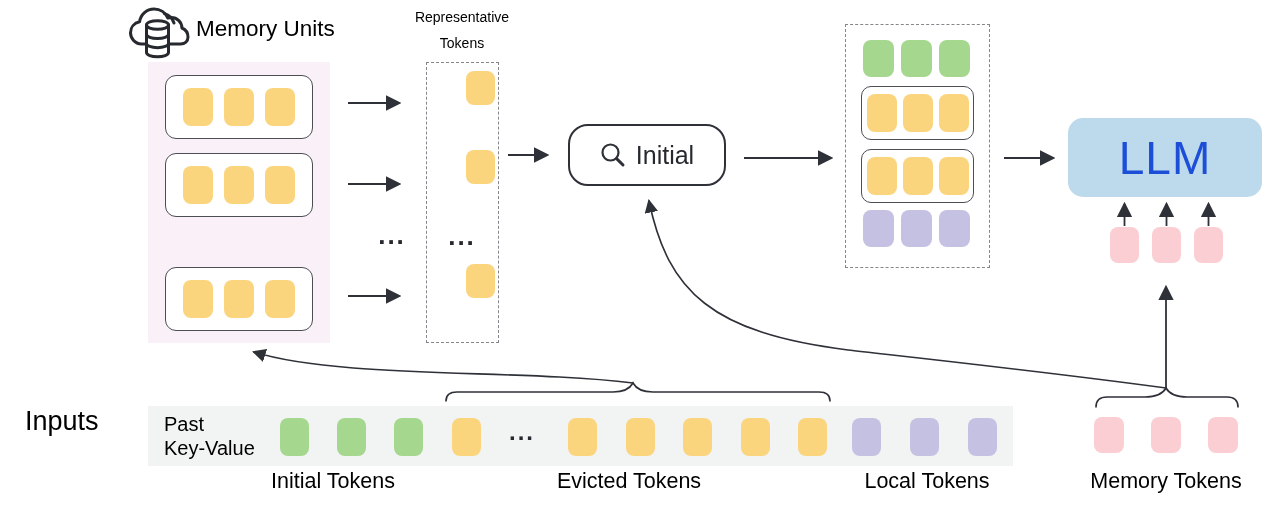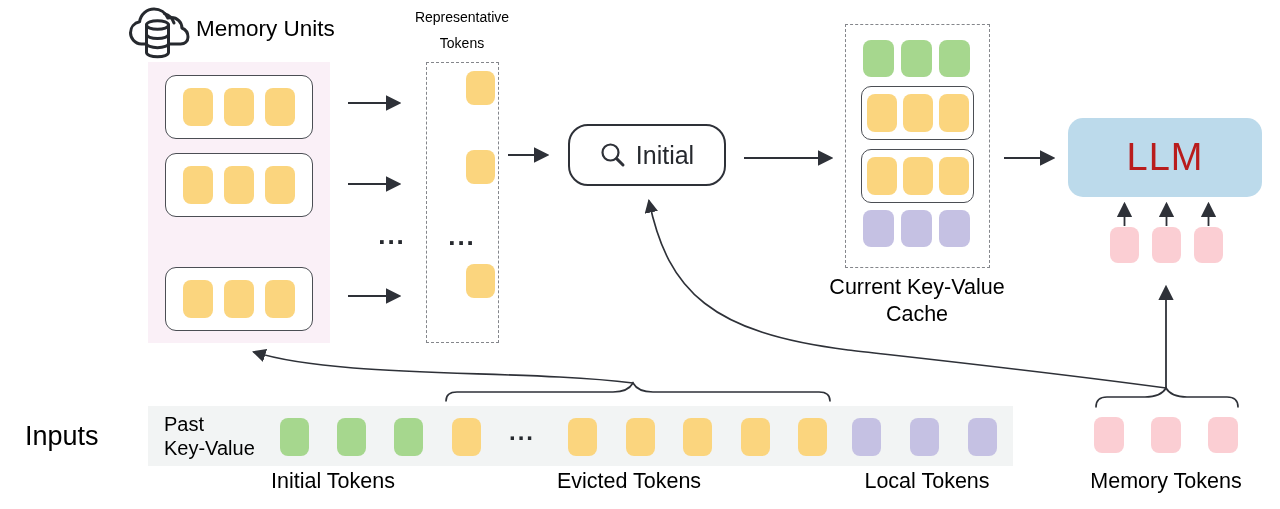--- a/index.html
+++ b/index.html
@@ -33,36 +33,36 @@
   .cache-box{left:845px;top:24px;width:145px;height:244px;border:1.6px dashed #84868b;box-sizing:border-box;}
   .cache-row{position:absolute;justify-content:center;gap:7px;width:141px;}
   .cache-row .tok{width:31px;height:37px;}
   .cache-unit{position:absolute;left:15px;width:111px;height:52px;background:#fff;
               border:1.3px solid #4b4e54;border-radius:10px;justify-content:center;gap:6px;}
   .cache-unit .tok{width:30px;height:38px;}
 
   
   .llm{left:1068px;top:118px;width:194px;height:79px;background:#bcdaeb;border-radius:15px;
        display:flex;align-items:center;justify-content:center;}
-  .llm span{font-size:38px;font-weight:500;letter-spacing:1px;color:#b91c1c;}
+  .llm span{font-size:46px;font-weight:500;letter-spacing:1px;color:#1d4ed8;}
 
   
   .input-bar{left:148px;top:406px;width:865px;height:60px;background:#f2f4f4;}
   .bar-seg{position:absolute;top:418px;gap:28px;}
   .bar-seg .tok{width:29px;height:38px;}
   .pkv{left:164px;top:412px;font-size:20px;line-height:24px;}
 
   svg.overlay{position:absolute;left:0;top:0;pointer-events:none;}
 </style>
 </head>
 <body>
 
 <div id="stage" data-name="figure-canvas">
 
-  <div class="abs lbl big-lbl" style="left:25px;top:419px;" data-name="inputs-label">Inputs</div>
+  <div class="abs lbl big-lbl" style="left:25px;top:404px;" data-name="inputs-label">Inputs</div>
 
   <svg class="abs" style="left:126px;top:6px;" width="66" height="54" viewBox="0 0 64 54" data-name="memory-units-cloud-database-icon">
     <g stroke="#26292e" stroke-width="3" fill="none" stroke-linecap="round" stroke-linejoin="round">
       <path d="M 14.5 38 C 7.5 38 3.5 32 3.5 26.8 C 3.5 21.3 7.3 17 12.6 15.8 C 13.6 8.4 19.8 3 27 3 C 33.2 3 38.6 6.7 40.9 12.1 C 42 11.8 43.1 11.6 44.3 11.6 C 50.2 11.6 54.9 16.2 54.9 22 C 58.6 23.5 61 27 61 31.1 C 61 35.5 57.8 38 53.6 38 L 14.5 38"></path>
       <path d="M 37.5 7.6 Q 44.6 9.6 47 17"></path>
       <path d="M 19.5 19 L 19.5 46.5 A 11 4.3 0 0 0 41.5 46.5 L 41.5 19" fill="#ffffff"></path>
       <ellipse cx="30.5" cy="19" rx="11" ry="4.3" fill="#ffffff"></ellipse>
       <path d="M 19.5 28.3 A 11 4.3 0 0 0 41.5 28.3"></path>
       <path d="M 19.5 37.4 A 11 4.3 0 0 0 41.5 37.4"></path>
     </g>
@@ -128,22 +128,20 @@
         <span class="tok" data-name="token-yellow" style="background: rgb(251, 213, 126);"></span>
         <span class="tok" data-name="token-yellow" style="background: rgb(251, 213, 126);"></span>
         <span class="tok" data-name="token-yellow" style="background: rgb(251, 213, 126);"></span>
       </div>
     <div class="row cache-row" style="top:185px;" data-name="cache-local-row">
         <span class="tok" data-name="token-purple" style="background: rgb(197, 193, 227);"></span>
         <span class="tok" data-name="token-purple" style="background: rgb(197, 193, 227);"></span>
         <span class="tok" data-name="token-purple" style="background: rgb(197, 193, 227);"></span>
       </div>
   </div>
-  <div class="abs lbl cap-lbl" style="left:817px;top:274px;width:200px;" data-name="current-kv-cache-label">Current Key-Value
-Cache</div>
 
   <div class="abs llm" data-name="llm-node">
     <span data-name="llm-label">LLM</span>
   </div>
   <div class="abs row" style="left:1110px;top:227px;gap:13px;" data-name="llm-input-token-row">
       <span class="tok" data-name="token-pink" style="background: rgb(251, 206, 211);"></span>
       <span class="tok" data-name="token-pink" style="background: rgb(251, 206, 211);"></span>
       <span class="tok" data-name="token-pink" style="background: rgb(251, 206, 211);"></span>
     </div>
   <style>

